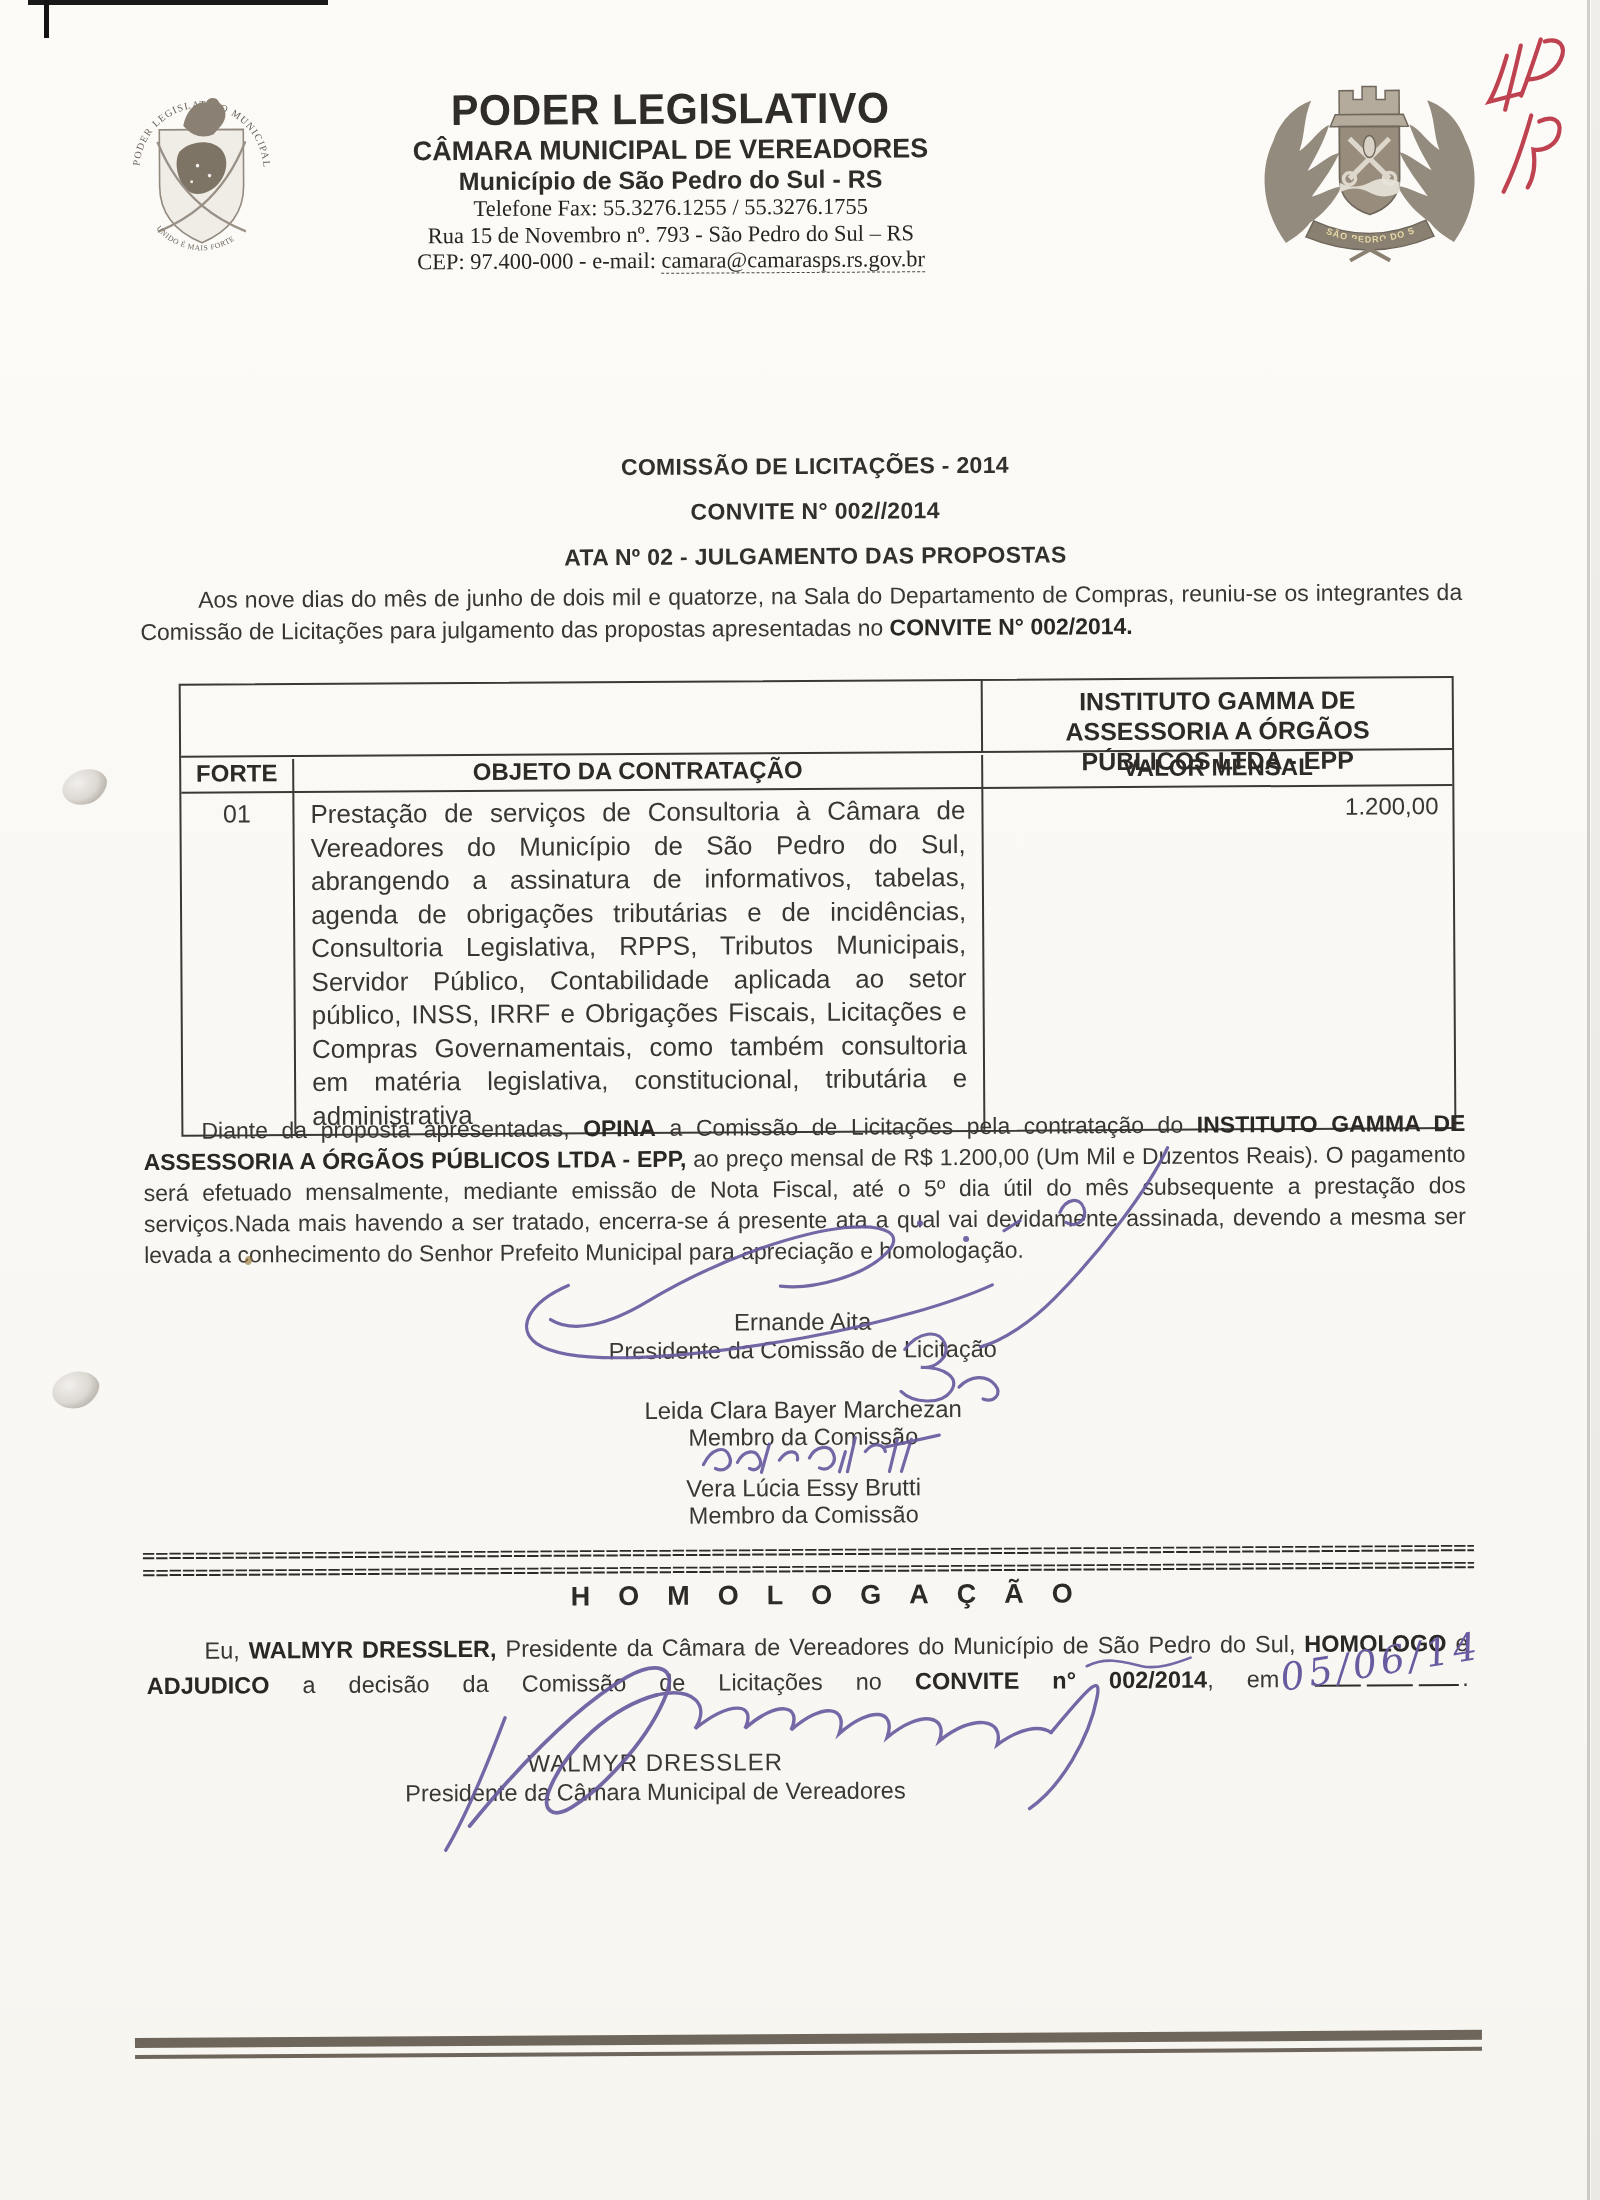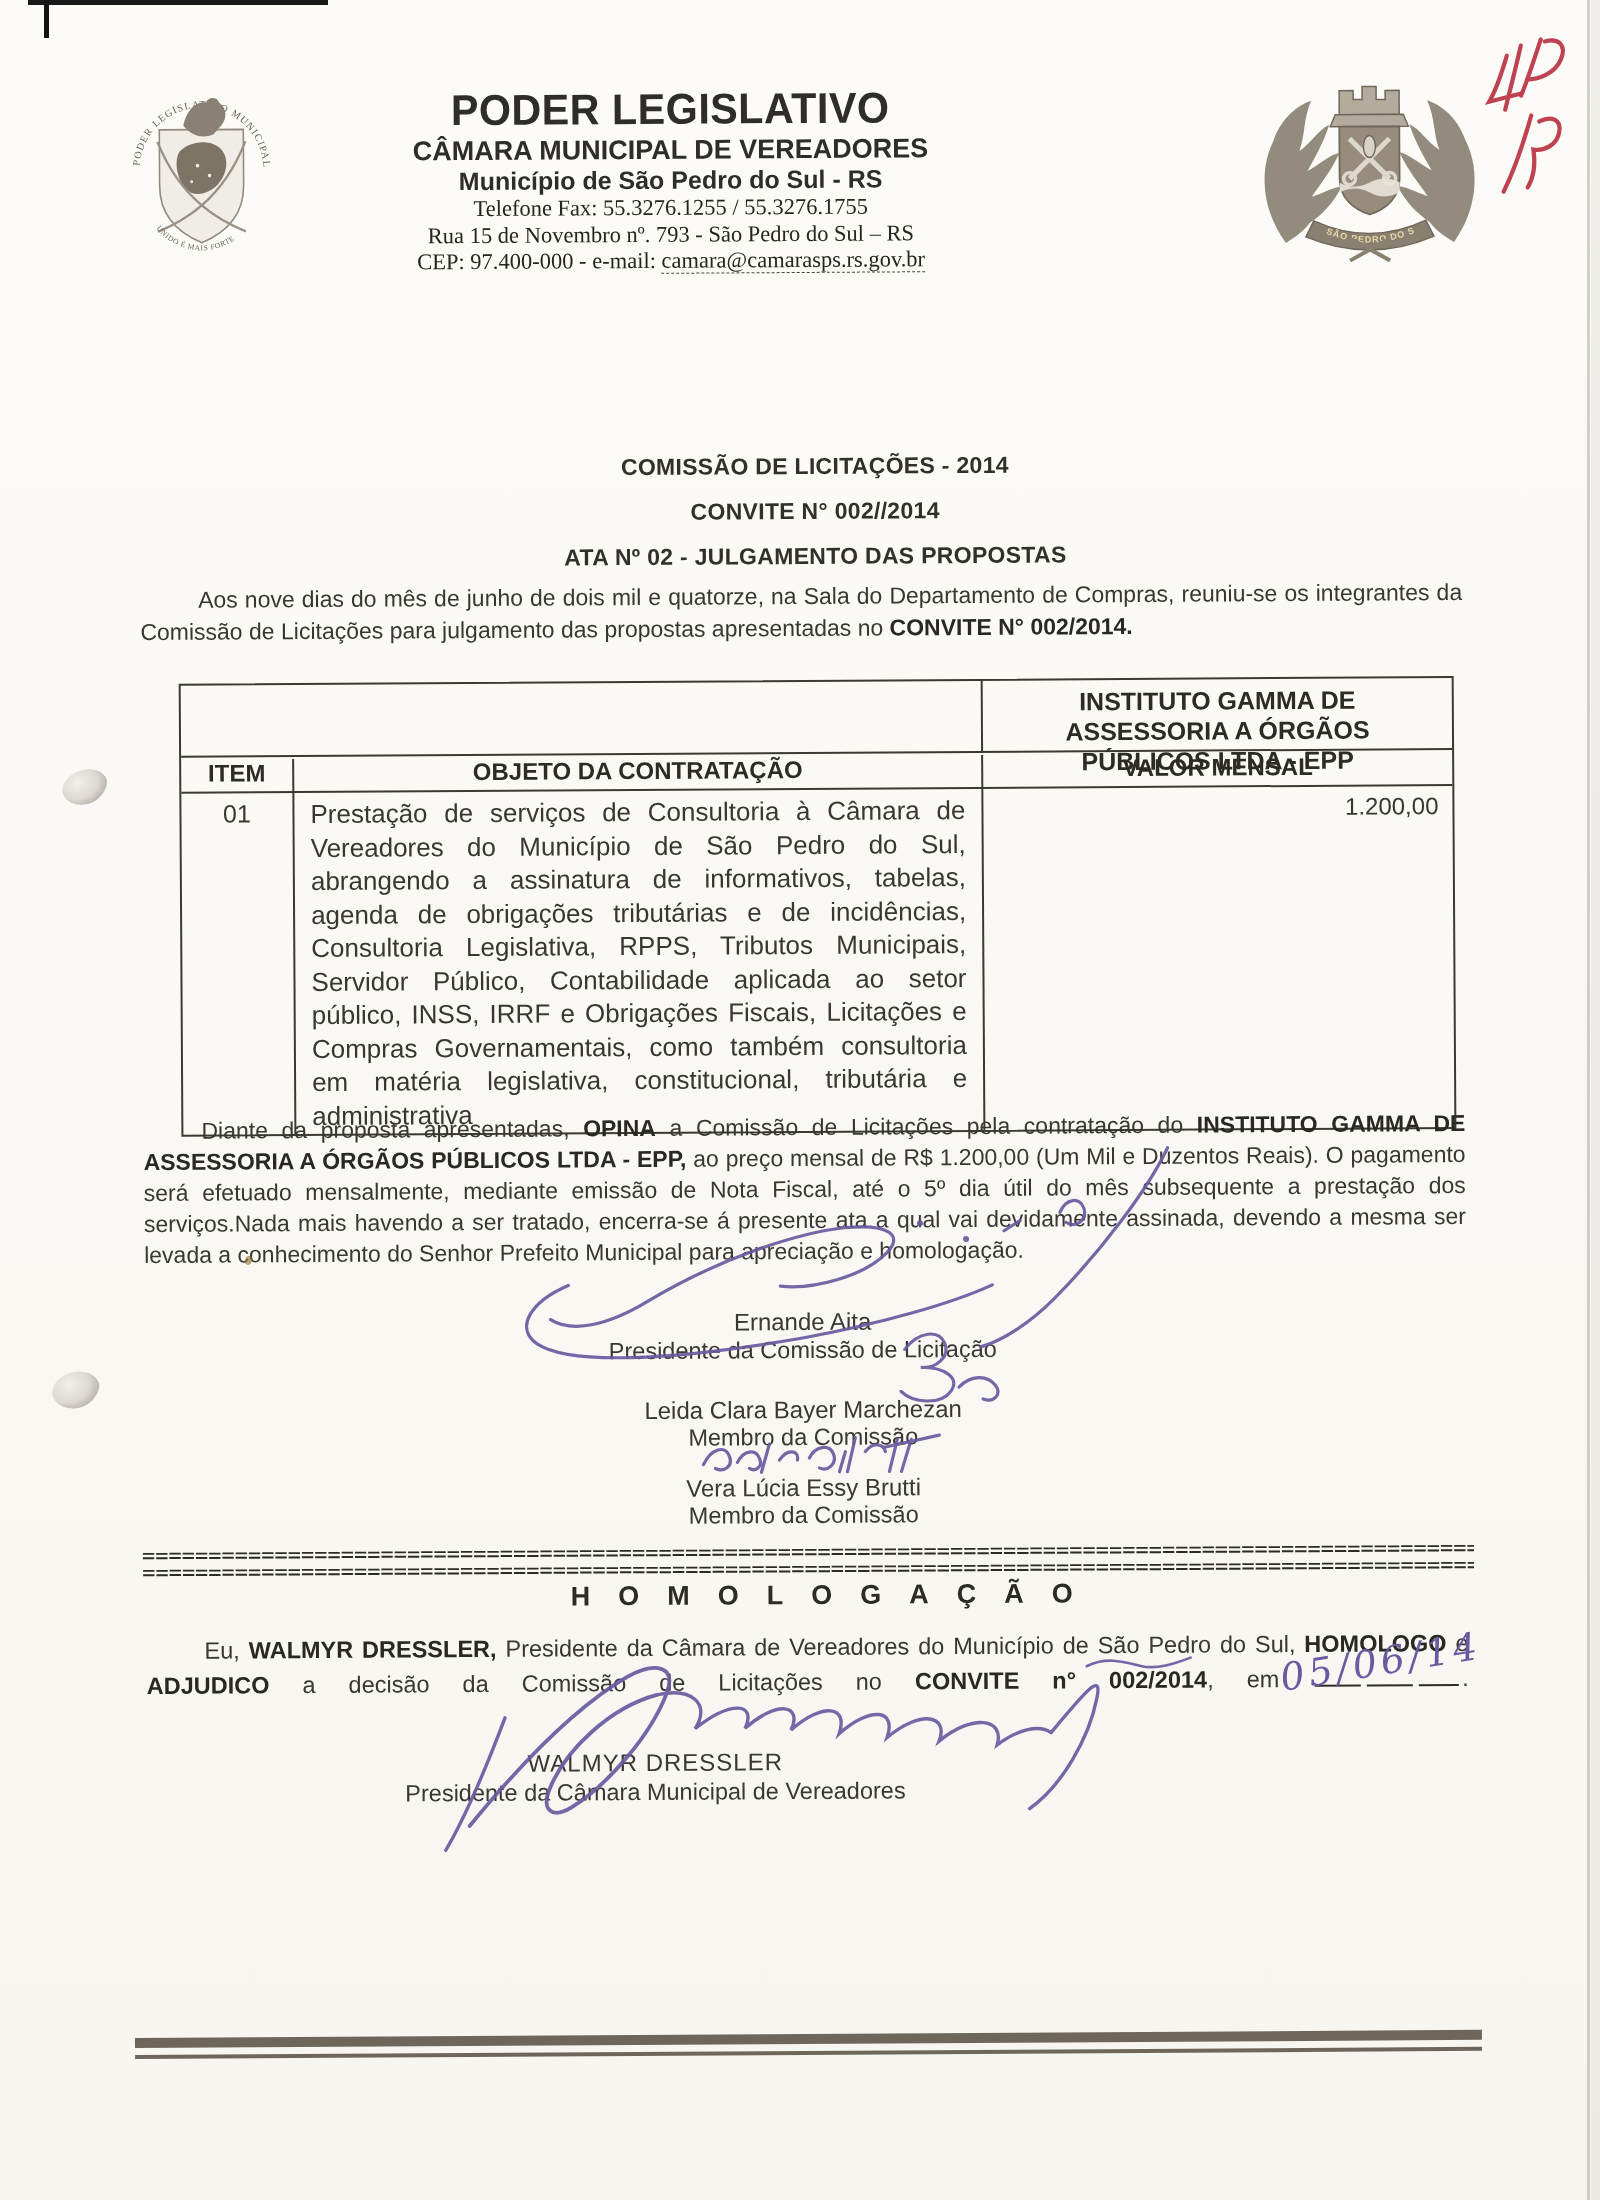--- a/index.html
+++ b/index.html
@@ -150,21 +150,21 @@
     <div class="doc-title" style="top:543px;">ATA Nº 02 - JULGAMENTO DAS PROPOSTAS</div>
 
     <p class="para indent" style="top:580px;margin:0;"><span>Aos nove dias do mês de junho de dois mil e quatorze, na Sala do Departamento de Compras, reuniu-se os integrantes da Comissão de Licitações para julgamento das propostas apresentadas no </span><b>CONVITE N° 002/2014.</b></p>
 
     <div class="tbl">
       <div class="trow b-bot" style="height:72px;">
         <div class="td-span b-rt"></div>
         <div class="td-vendor">INSTITUTO GAMMA DE ASSESSORIA A ÓRGÃOS PÚBLICOS LTDA - EPP</div>
       </div>
       <div class="trow b-bot hdr">
-        <div class="td-item b-rt">ITEM</div>
+        <div class="td-item b-rt">FORTE</div>
         <div class="td-obj b-rt">OBJETO DA CONTRATAÇÃO</div>
         <div class="td-val">VALOR MENSAL</div>
       </div>
       <div class="trow row-data">
         <div class="td-item b-rt cell-item">01</div>
         <div class="td-obj b-rt cell-obj">Prestação de serviços de Consultoria à Câmara de Vereadores do Município de São Pedro do Sul, abrangendo a assinatura de informativos, tabelas, agenda de obrigações tributárias e de incidências, Consultoria Legislativa, RPPS, Tributos Municipais, Servidor Público, Contabilidade aplicada ao setor público, INSS, IRRF e Obrigações Fiscais, Licitações e Compras Governamentais, como também consultoria em matéria legislativa, constitucional, tributária e administrativa</div>
         <div class="td-val cell-val">1.200,00</div>
       </div>
     </div>
 

